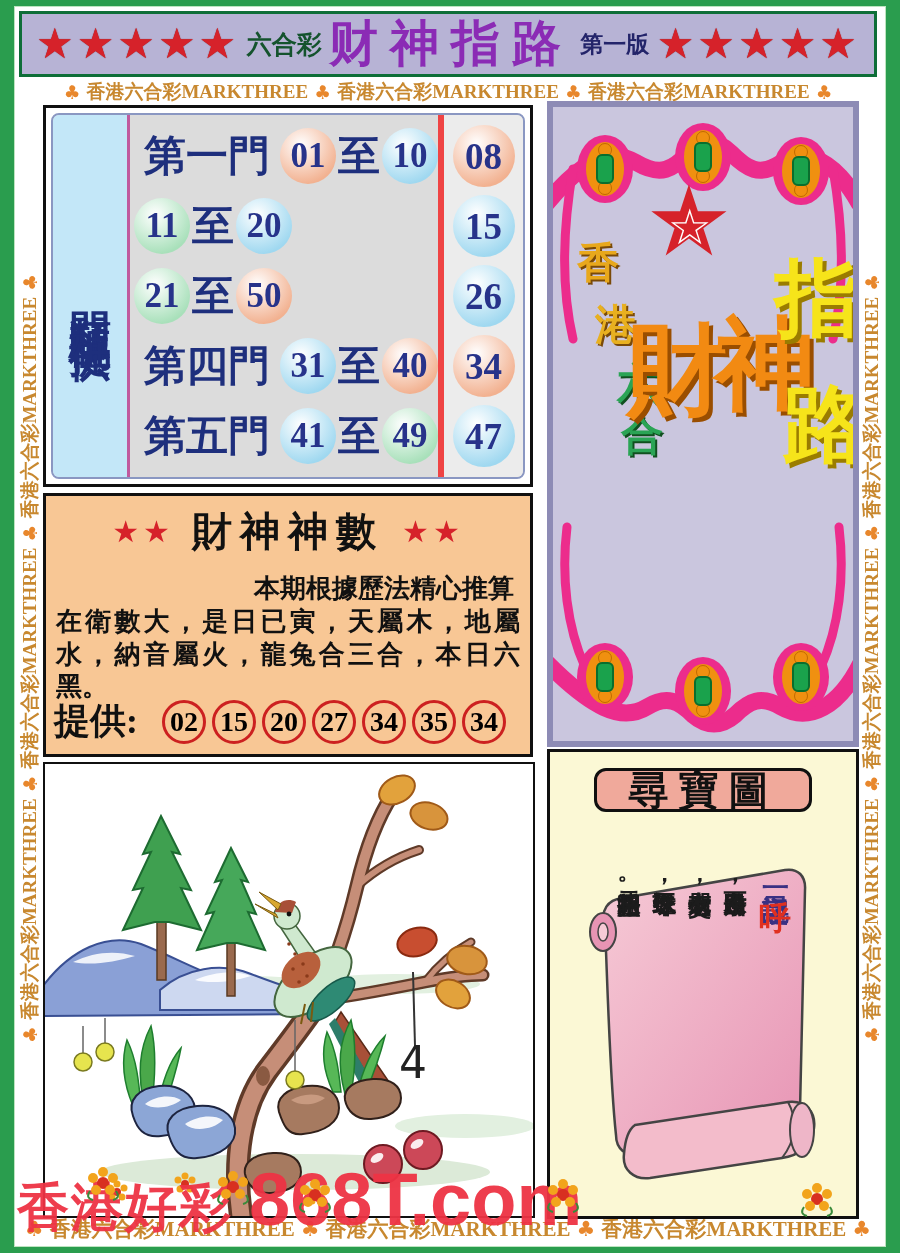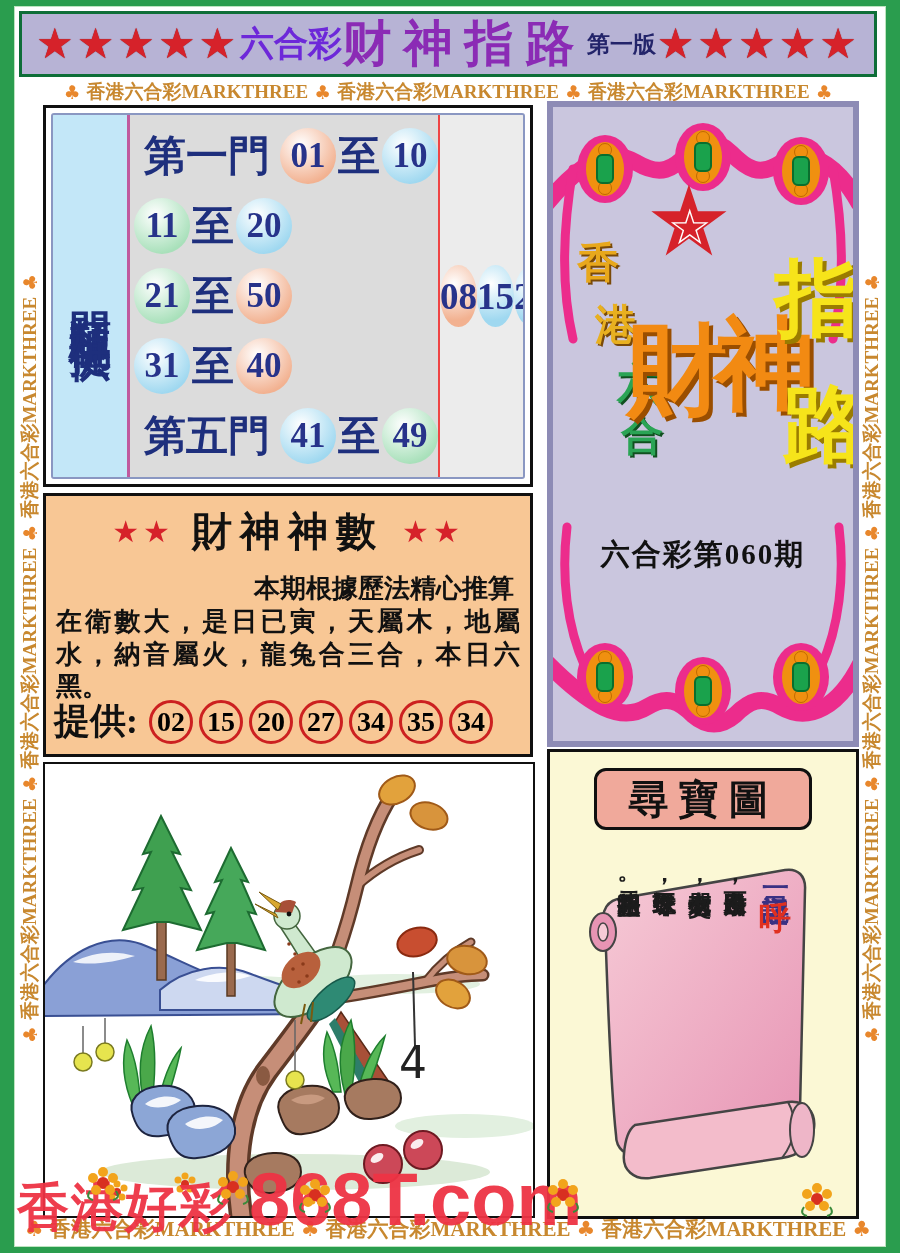--- a/index.html
+++ b/index.html
@@ -5,64 +5,64 @@
   html,body{margin:0;padding:0;}
   body{width:900px;height:1253px;position:relative;background:#2a9d4e;overflow:hidden;
        font-family:"Liberation Serif","DejaVu Serif",serif;}
   .paper{position:absolute;left:14px;top:6px;width:872px;height:1241px;background:#ffffff;
          border:1px solid #bde4c0;box-sizing:border-box;}
   
   .header{position:absolute;left:4px;top:4px;width:858px;height:66px;background:#b7b3d5;
           border:3px solid #0e6e38;box-sizing:border-box;display:flex;align-items:center;
           justify-content:space-between;padding:0 14px;}
   .stars{color:#d6222a;font-size:42px;letter-spacing:3px;line-height:1;text-shadow:0 0 1px #8a0d12;}
-  .hd-sub{color:#6d28d9;font-size:34px;font-weight:bold;}
+  .hd-sub{color:#14532d;font-size:25px;font-weight:bold;}
   .hd-title{color:#8b2bb5;font-size:49px;font-weight:bold;letter-spacing:12px;}
   .hd-ed{color:#23246a;font-size:23px;font-weight:bold;}
   
   .marquee{position:absolute;color:#c8882f;font-weight:bold;white-space:nowrap;overflow:hidden;
            display:flex;align-items:center;justify-content:center;}
   .marquee.top{left:4px;top:72px;width:858px;height:26px;font-size:19px;}
   .marquee.bottom{left:4px;top:1206px;width:858px;height:32px;font-size:21px;}
   .club{color:#e8872c;padding:0 6px;font-family:"DejaVu Sans",sans-serif;}
   .v-marquee{position:absolute;width:1105px;height:26px;transform-origin:0 0;transform:rotate(-90deg);
              color:#c8882f;font-weight:bold;font-size:19px;white-space:nowrap;display:flex;
              align-items:center;justify-content:center;}
   .v-marquee.left{left:2px;top:1204px;}
   .v-marquee.right{left:844px;top:1204px;}
   
   .gate-box{position:absolute;left:28px;top:98px;width:490px;height:382px;border:3px solid #101010;
             background:#fff;box-sizing:border-box;}
   .gate-inner{position:absolute;left:5px;top:5px;right:5px;bottom:5px;border:2px solid #8a97c2;
-              border-radius:3px;overflow:hidden;display:flex;background:#dcdcdc;}
+              border-radius:8px;overflow:hidden;display:flex;background:#dcdcdc;}
   .gate-side{width:74px;background:#c3e7f8;border-right:3px solid #c05a9e;color:#1e2f7d;
              font-weight:bold;font-size:42px;writing-mode:vertical-rl;text-orientation:upright;
              display:flex;align-items:center;justify-content:center;letter-spacing:6px;line-height:74px;}
   .gate-rows{flex:1;display:flex;flex-direction:column;padding:6px 0 6px 4px;}
   .g-row{flex:1;display:flex;align-items:center;}
   .g-label{width:146px;font-weight:bold;font-size:42px;color:#1e2f7d;text-align:center;}
   .g-zhi{width:46px;font-weight:bold;font-size:42px;color:#1e2f7d;text-align:center;}
   .ball{width:56px;height:56px;border-radius:50%;display:flex;align-items:center;justify-content:center;
         font-weight:bold;font-size:35px;color:#27338a;}
   .ball.big{width:62px;height:62px;font-size:37px;}
   .ball.salmon{background:radial-gradient(circle at 38% 30%,#ffffff 0%,#f2b190 75%);}
   .ball.blue{background:radial-gradient(circle at 38% 30%,#ffffff 0%,#9fd8f0 75%);}
   .ball.green{background:radial-gradient(circle at 38% 30%,#ffffff 0%,#a8e0ba 75%);}
-  .gate-hot{width:88px;border-left:2px solid #ef4444;background:#ececec;display:flex;
-            flex-direction:row;justify-content:space-around;align-items:center;padding:6px 0;}
+  .gate-hot{width:88px;border-left:6px solid #ef4444;background:#ececec;display:flex;
+            flex-direction:column;justify-content:space-around;align-items:center;padding:6px 0;}
   
   .shenshu-box{position:absolute;left:28px;top:486px;width:490px;height:264px;border:3px solid #101010;
                background:#f8c795;box-sizing:border-box;}
   .ss-title{display:flex;align-items:center;justify-content:center;gap:18px;margin-top:8px;}
   .sstars{color:#d6222a;font-size:30px;letter-spacing:4px;}
   .ss-name{font-size:40px;font-weight:bold;color:#111;letter-spacing:8px;}
   .ss-line1{text-align:right;padding-right:16px;font-weight:bold;font-size:26px;color:#111;margin-top:12px;}
   .ss-body{padding:0 10px;font-weight:bold;font-size:26px;line-height:1.25;color:#111;text-align:justify;}
   .ss-provide{position:absolute;left:8px;bottom:8px;display:flex;align-items:center;gap:6px;}
-  .ss-label{font-weight:bold;font-size:36px;color:#111;margin-right:5px;}
+  .ss-label{font-weight:bold;font-size:36px;color:#111;margin-right:18px;}
   .redball{width:44px;height:44px;border-radius:50%;border:3px solid #cc2020;color:#000000;
            display:flex;align-items:center;justify-content:center;font-weight:bold;font-size:28px;
            box-sizing:border-box;background:transparent;}
   
   .pic-box{position:absolute;left:28px;top:755px;width:492px;height:456px;border:2px solid #101010;
            background:#fff;box-sizing:border-box;overflow:hidden;}
   
   .panel{position:absolute;left:532px;top:94px;width:312px;height:646px;border:6px solid #8d8bb5;
          background:#cac6de;box-sizing:border-box;overflow:hidden;}
   .pstar{position:absolute;left:92px;top:66px;width:104px;height:104px;}
@@ -77,21 +77,21 @@
   .tc{position:absolute;font-weight:bold;line-height:1;}
   .tc0{left:74px;top:214px;font-size:100px;color:#f28a12;text-shadow:4px 4px 0 #9a4e00;}
   .tc1{left:162px;top:208px;font-size:100px;color:#f28a12;text-shadow:4px 4px 0 #9a4e00;}
   .tc2{left:222px;top:150px;font-size:84px;color:#f6e41a;text-shadow:4px 4px 0 #9a7c00;}
   .tc3{left:230px;top:276px;font-size:84px;color:#f6e41a;text-shadow:4px 4px 0 #9a7c00;}
   .issue{position:absolute;left:0;top:428px;width:100%;text-align:center;font-weight:bold;
          font-size:29px;color:#111;letter-spacing:2px;}
   
   .treasure-box{position:absolute;left:532px;top:742px;width:312px;height:470px;border:3px solid #101010;
                 background:#fbf8d5;box-sizing:border-box;overflow:hidden;}
-  .t-head{margin:16px auto 0 auto;width:218px;height:62px;background:#f0a99b;border:3px solid #101010;
+  .t-head{margin:16px auto 0 auto;width:218px;height:44px;background:#f0a99b;border:3px solid #101010;
           border-radius:12px;display:flex;align-items:center;justify-content:center;font-weight:bold;
           font-size:40px;color:#111;letter-spacing:10px;padding-left:1px;box-sizing:border-box;}
   .scroll-svg{position:absolute;left:0;top:88px;}
   .scroll-text{position:absolute;left:56px;top:122px;height:235px;writing-mode:vertical-rl;
                text-orientation:upright;z-index:5;}
   .vcol{margin-left:9px;font-weight:bold;font-size:23px;color:#1c1c1c;line-height:1.15;}
   .vcol.key{font-size:27px;color:#3a3183;}
   .vcol.key .call{color:#e03020;font-size:32px;font-weight:bold;}
   
   .watermark{position:absolute;left:2px;top:1150px;z-index:30;white-space:nowrap;color:#ee3344;
@@ -165,20 +165,21 @@
               <span class="ball green">11</span>
               <span class="g-zhi">至</span>
               <span class="ball blue">20</span>
             </div>
             <div class="g-row">
               <span class="ball green">21</span>
               <span class="g-zhi">至</span>
               <span class="ball salmon">50</span>
             </div>
             <div class="g-row">
+              <span class="g-label">第四門</span>
               <span class="ball blue">31</span>
               <span class="g-zhi">至</span>
               <span class="ball salmon">40</span>
             </div>
             <div class="g-row">
               <span class="g-label">第五門</span>
               <span class="ball blue">41</span>
               <span class="g-zhi">至</span>
               <span class="ball green">49</span>
             </div>
@@ -400,21 +401,20 @@
           <span class="o">☆</span>
         </div>
     <span class="pc pc0">香</span>
     <span class="pc pc1">港</span>
     <span class="pc pc2">六</span>
     <span class="pc pc3">合</span>
     <span class="tc tc0">財</span>
     <span class="tc tc1">神</span>
     <span class="tc tc2">指</span>
     <span class="tc tc3">路</span>
-    <div class="issue">六合彩第060期</div>
   </div>
 
   <div class="treasure-box">
     <div class="t-head">尋寶圖</div>
     <svg class="scroll-svg" width="306" height="370" viewBox="0 0 306 370">
       <defs>
         <linearGradient id="pg" x1="0" y1="0" x2="1" y2="1">
           <stop offset="0" stop-color="#f6cad6"></stop>
               <stop offset="1" stop-color="#e794b4"></stop>
         </linearGradient>

